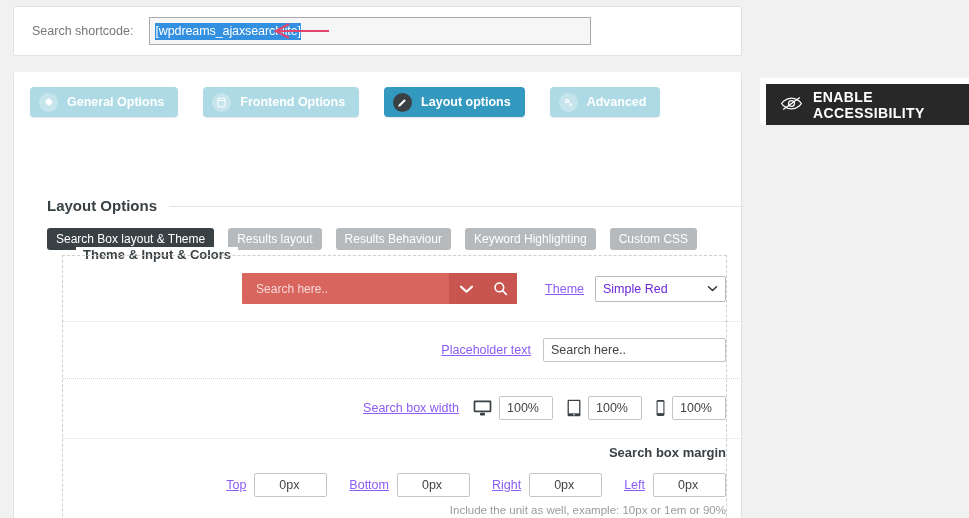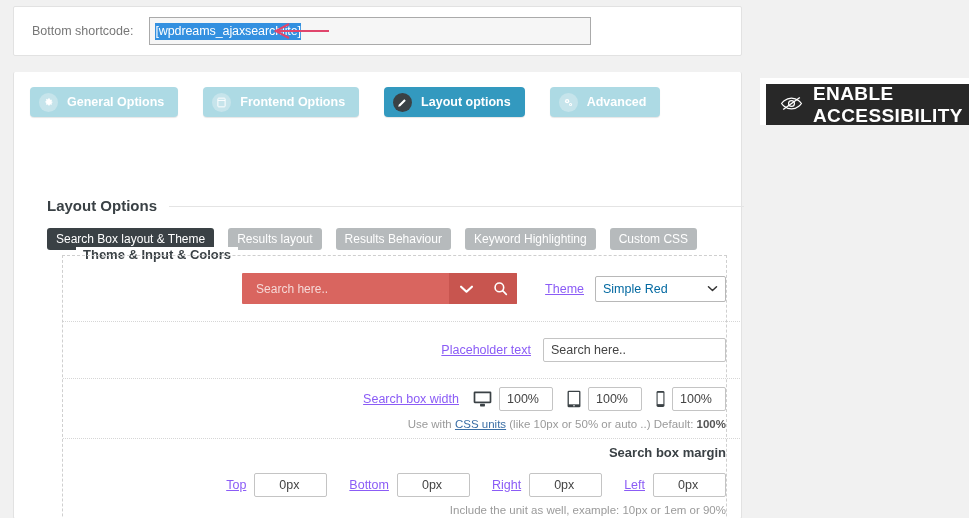--- a/index.html
+++ b/index.html
@@ -109,21 +109,21 @@
   }
   .preview-search .btn{
     width:34px;height:31px;background:#c8554f;
     display:flex;align-items:center;justify-content:center;cursor:pointer;
   }
   .lbl{color:#8b5cf6;font-size:12.5px;text-decoration:underline;}
   .theme-label{margin-left:28px;margin-right:11px;}
   .select-theme{
     width:115px;height:24px;background:#fff;border:1px solid #b8b8b8;
     display:flex;align-items:center;justify-content:space-between;
-    padding:0 7px;font-size:12.5px;color:#0369a1;cursor:pointer;border-radius:2px;
+    padding:0 7px;font-size:12.5px;color:#6d28d9;cursor:pointer;border-radius:2px;
   }
 
   
   .row-ph{top:65px;height:57px;padding-right:14px;}
   .input-std{
     height:22px;background:#fff;border:1px solid #c4c4c4;border-radius:2px;
     padding:0 7px;font-size:12.5px;color:#444;display:flex;align-items:center;
   }
   .ph-input{width:167px;margin-left:12px;}
 
@@ -152,30 +152,30 @@
   .acc-wrap{
     position:absolute;left:760px;top:78px;width:209px;height:47px;
     background:#ffffff;padding:6px 0 0 6px;box-sizing:border-box;
   }
   .acc-banner{
     width:203px;height:41px;background:#282828;
     display:flex;align-items:center;gap:10px;padding-left:14px;box-sizing:border-box;
     cursor:pointer;
   }
   .acc-label{
-    color:#ffffff;font-size:19px;font-weight:bold;letter-spacing:.4px;
+    color:#ffffff;font-size:14px;font-weight:bold;letter-spacing:.4px;
   }
 </style>
 </head>
 <body>
 
 <div class="page">
 
   <div class="shortcode-panel">
-    <span class="shortcode-label">Bottom shortcode:</span>
+    <span class="shortcode-label">Search shortcode:</span>
     <div class="shortcode-input">
       <span class="sel-text">[wpdreams_ajaxsearchlite]</span>
     </div>
   </div>
   <svg class="arrow-ann" viewBox="0 0 58 16">
     <line x1="57" y1="8" x2="6" y2="8" stroke="#e0456c" stroke-width="2.2"></line>
     <polyline points="17,1 4,8 17,15" fill="none" stroke="#e0456c" stroke-width="2.2"></polyline>
   </svg>
 
   <div class="main-panel">
@@ -296,23 +296,20 @@
           <div class="input-std w-input">100%</div>
 
           <span class="dev-ico">
             <svg width="9" height="18" viewBox="0 0 10 19" fill="#3a4145">
               <rect x="0.6" y="0.6" width="8.8" height="17.8" rx="1.6"></rect>
               <rect x="1.8" y="2.6" width="6.4" height="12.6" fill="#ffffff"></rect>
             </svg>
           </span>
           <div class="input-std w-input">100%</div>
         </div>
-        <div class="hint">
-          <span>Use with </span><a href="#">CSS units</a><span> (like 10px or 50% or auto ..) Default: </span><b>100%</b>
-        </div>
       </div>
 
       <div class="row row-margin">
         <div class="margin-title">Search box margin</div>
         <div class="margin-line">
           <span class="lbl first">Top</span>
           <div class="input-std m-input">0px</div>
           <span class="lbl">Bottom</span>
           <div class="input-std m-input">0px</div>
           <span class="lbl">Right</span>

